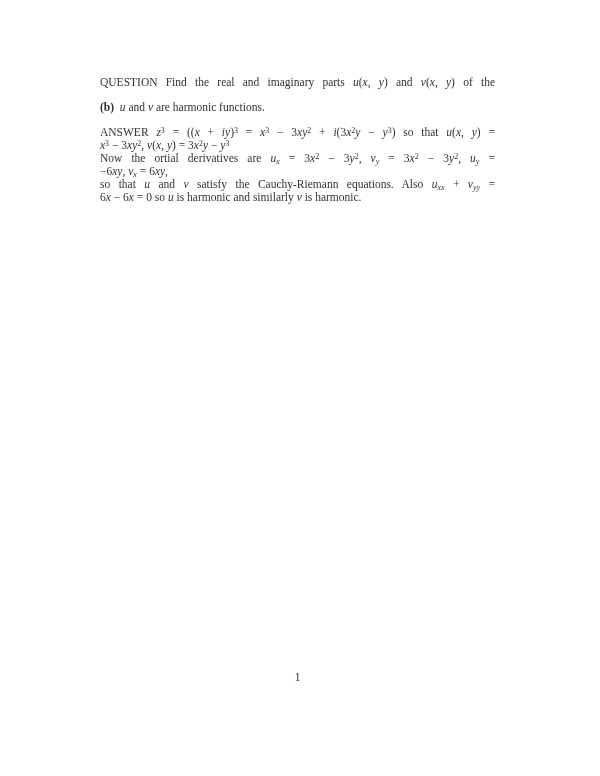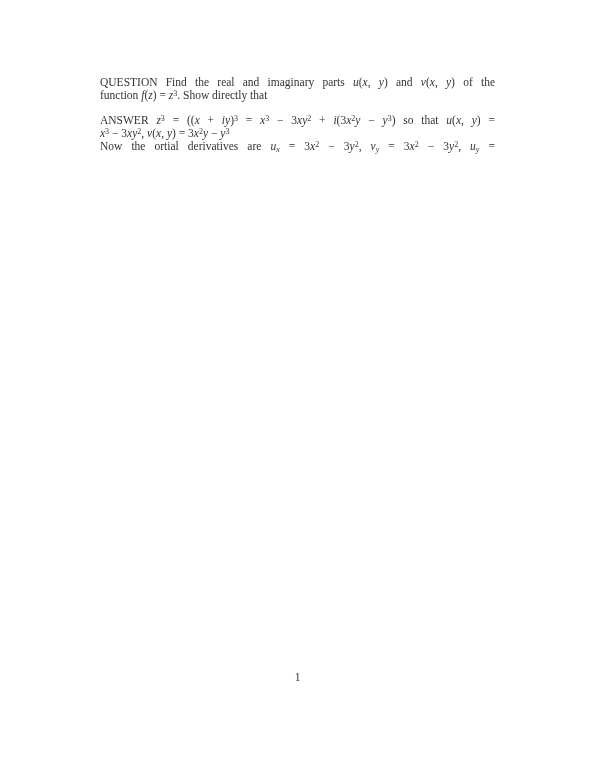--- a/index.html
+++ b/index.html
@@ -62,24 +62,29 @@
     line-height: 13px;
   }
 </style>
 </head>
 <body>
 
 <div class="page">
   <div class="textblock">
       <div class="para">
         <div class="line justified"><span class="rm">QUESTION Find the real and imaginary parts </span><span class="it">u</span><span class="rm">(</span><span class="it">x</span><span class="rm">, </span><span class="it">y</span><span class="rm">) and </span><span class="it">v</span><span class="rm">(</span><span class="it">x</span><span class="rm">, </span><span class="it">y</span><span class="rm">) of the</span></div>
-        <div class="line"><span class="rm">function </span><span class="it">f</span><span class="rm">(</span><span class="it">z</span><span class="rm">) = </span><span class="it">z</span><span class="sup">3</span><span class="rm">. Show directly that</span></div>
+      </div>
+      <div class="para">
+        <div class="line"><span class="bf">(b)</span><span class="rm">&nbsp; </span><span class="it">u</span><span class="rm"> and </span><span class="it">v</span><span class="rm"> are harmonic functions.</span></div>
       </div>
       <div class="para">
         <div class="line justified"><span class="rm">ANSWER </span><span class="it">z</span><span class="sup">3</span><span class="rm"> = ((</span><span class="it">x</span><span class="rm"> + </span><span class="it">iy</span><span class="rm">)</span><span class="sup">3</span><span class="rm"> = </span><span class="it">x</span><span class="sup">3</span><span class="rm"> − 3</span><span class="it">xy</span><span class="sup">2</span><span class="rm"> + </span><span class="it">i</span><span class="rm">(3</span><span class="it">x</span><span class="sup">2</span><span class="it">y</span><span class="rm"> − </span><span class="it">y</span><span class="sup">3</span><span class="rm">) so that </span><span class="it">u</span><span class="rm">(</span><span class="it">x</span><span class="rm">, </span><span class="it">y</span><span class="rm">) =</span></div>
         <div class="line"><span class="it">x</span><span class="sup">3</span><span class="rm"> − 3</span><span class="it">xy</span><span class="sup">2</span><span class="rm">, </span><span class="it">v</span><span class="rm">(</span><span class="it">x</span><span class="rm">, </span><span class="it">y</span><span class="rm">) = 3</span><span class="it">x</span><span class="sup">2</span><span class="it">y</span><span class="rm"> − </span><span class="it">y</span><span class="sup">3</span></div>
         <div class="line justified"><span class="rm">Now the ortial derivatives are </span><span class="it">u</span><span class="sub">x</span><span class="rm"> = 3</span><span class="it">x</span><span class="sup">2</span><span class="rm"> − 3</span><span class="it">y</span><span class="sup">2</span><span class="rm">, </span><span class="it">v</span><span class="sub">y</span><span class="rm"> = 3</span><span class="it">x</span><span class="sup">2</span><span class="rm"> − 3</span><span class="it">y</span><span class="sup">2</span><span class="rm">, </span><span class="it">u</span><span class="sub">y</span><span class="rm"> =</span></div>
+        <div class="line"><span class="rm">−6</span><span class="it">xy</span><span class="rm">, </span><span class="it">v</span><span class="sub">x</span><span class="rm"> = 6</span><span class="it">xy</span><span class="rm">,</span></div>
+        <div class="line justified"><span class="rm">so that </span><span class="it">u</span><span class="rm"> and </span><span class="it">v</span><span class="rm"> satisfy the Cauchy-Riemann equations. Also </span><span class="it">u</span><span class="sub">xx</span><span class="rm"> + </span><span class="it">v</span><span class="sub">yy</span><span class="rm"> =</span></div>
+        <div class="line"><span class="rm">6</span><span class="it">x</span><span class="rm"> − 6</span><span class="it">x</span><span class="rm"> = 0 so </span><span class="it">u</span><span class="rm"> is harmonic and similarly </span><span class="it">v</span><span class="rm"> is harmonic.</span></div>
       </div>
     </div>
   <div class="footer">
     <span>1</span>
   </div>
 </div>
 
 </body></html>

